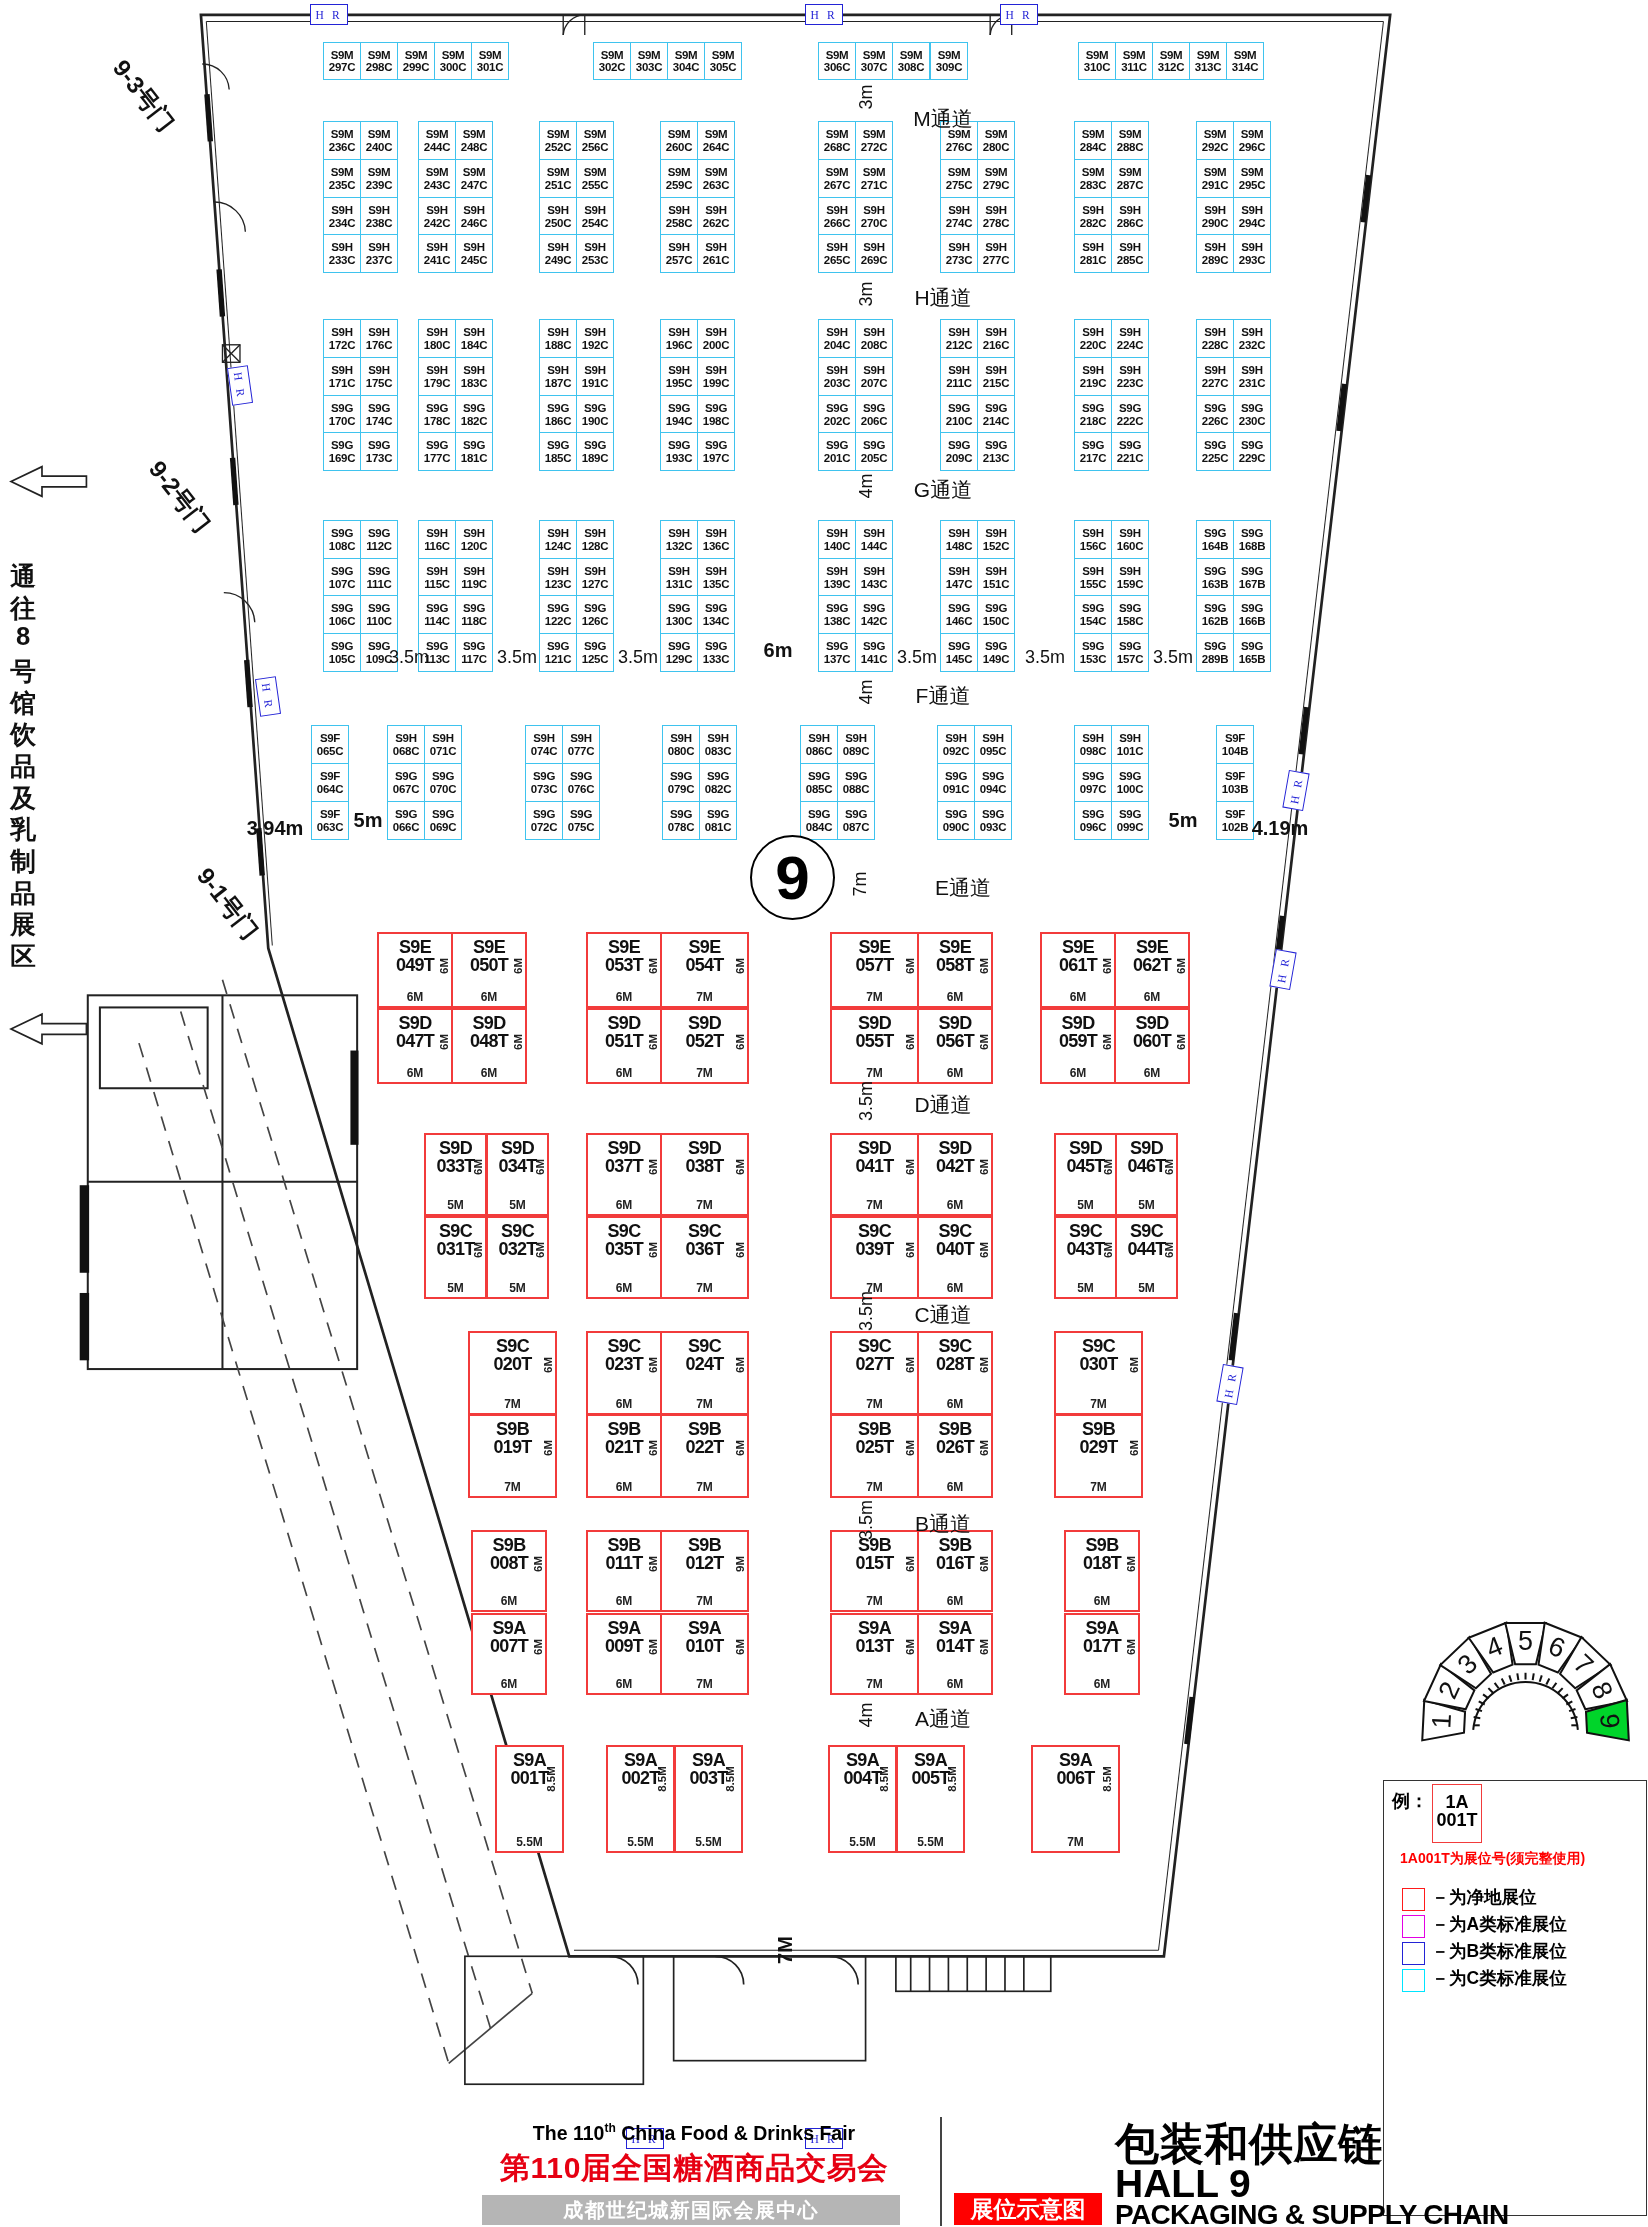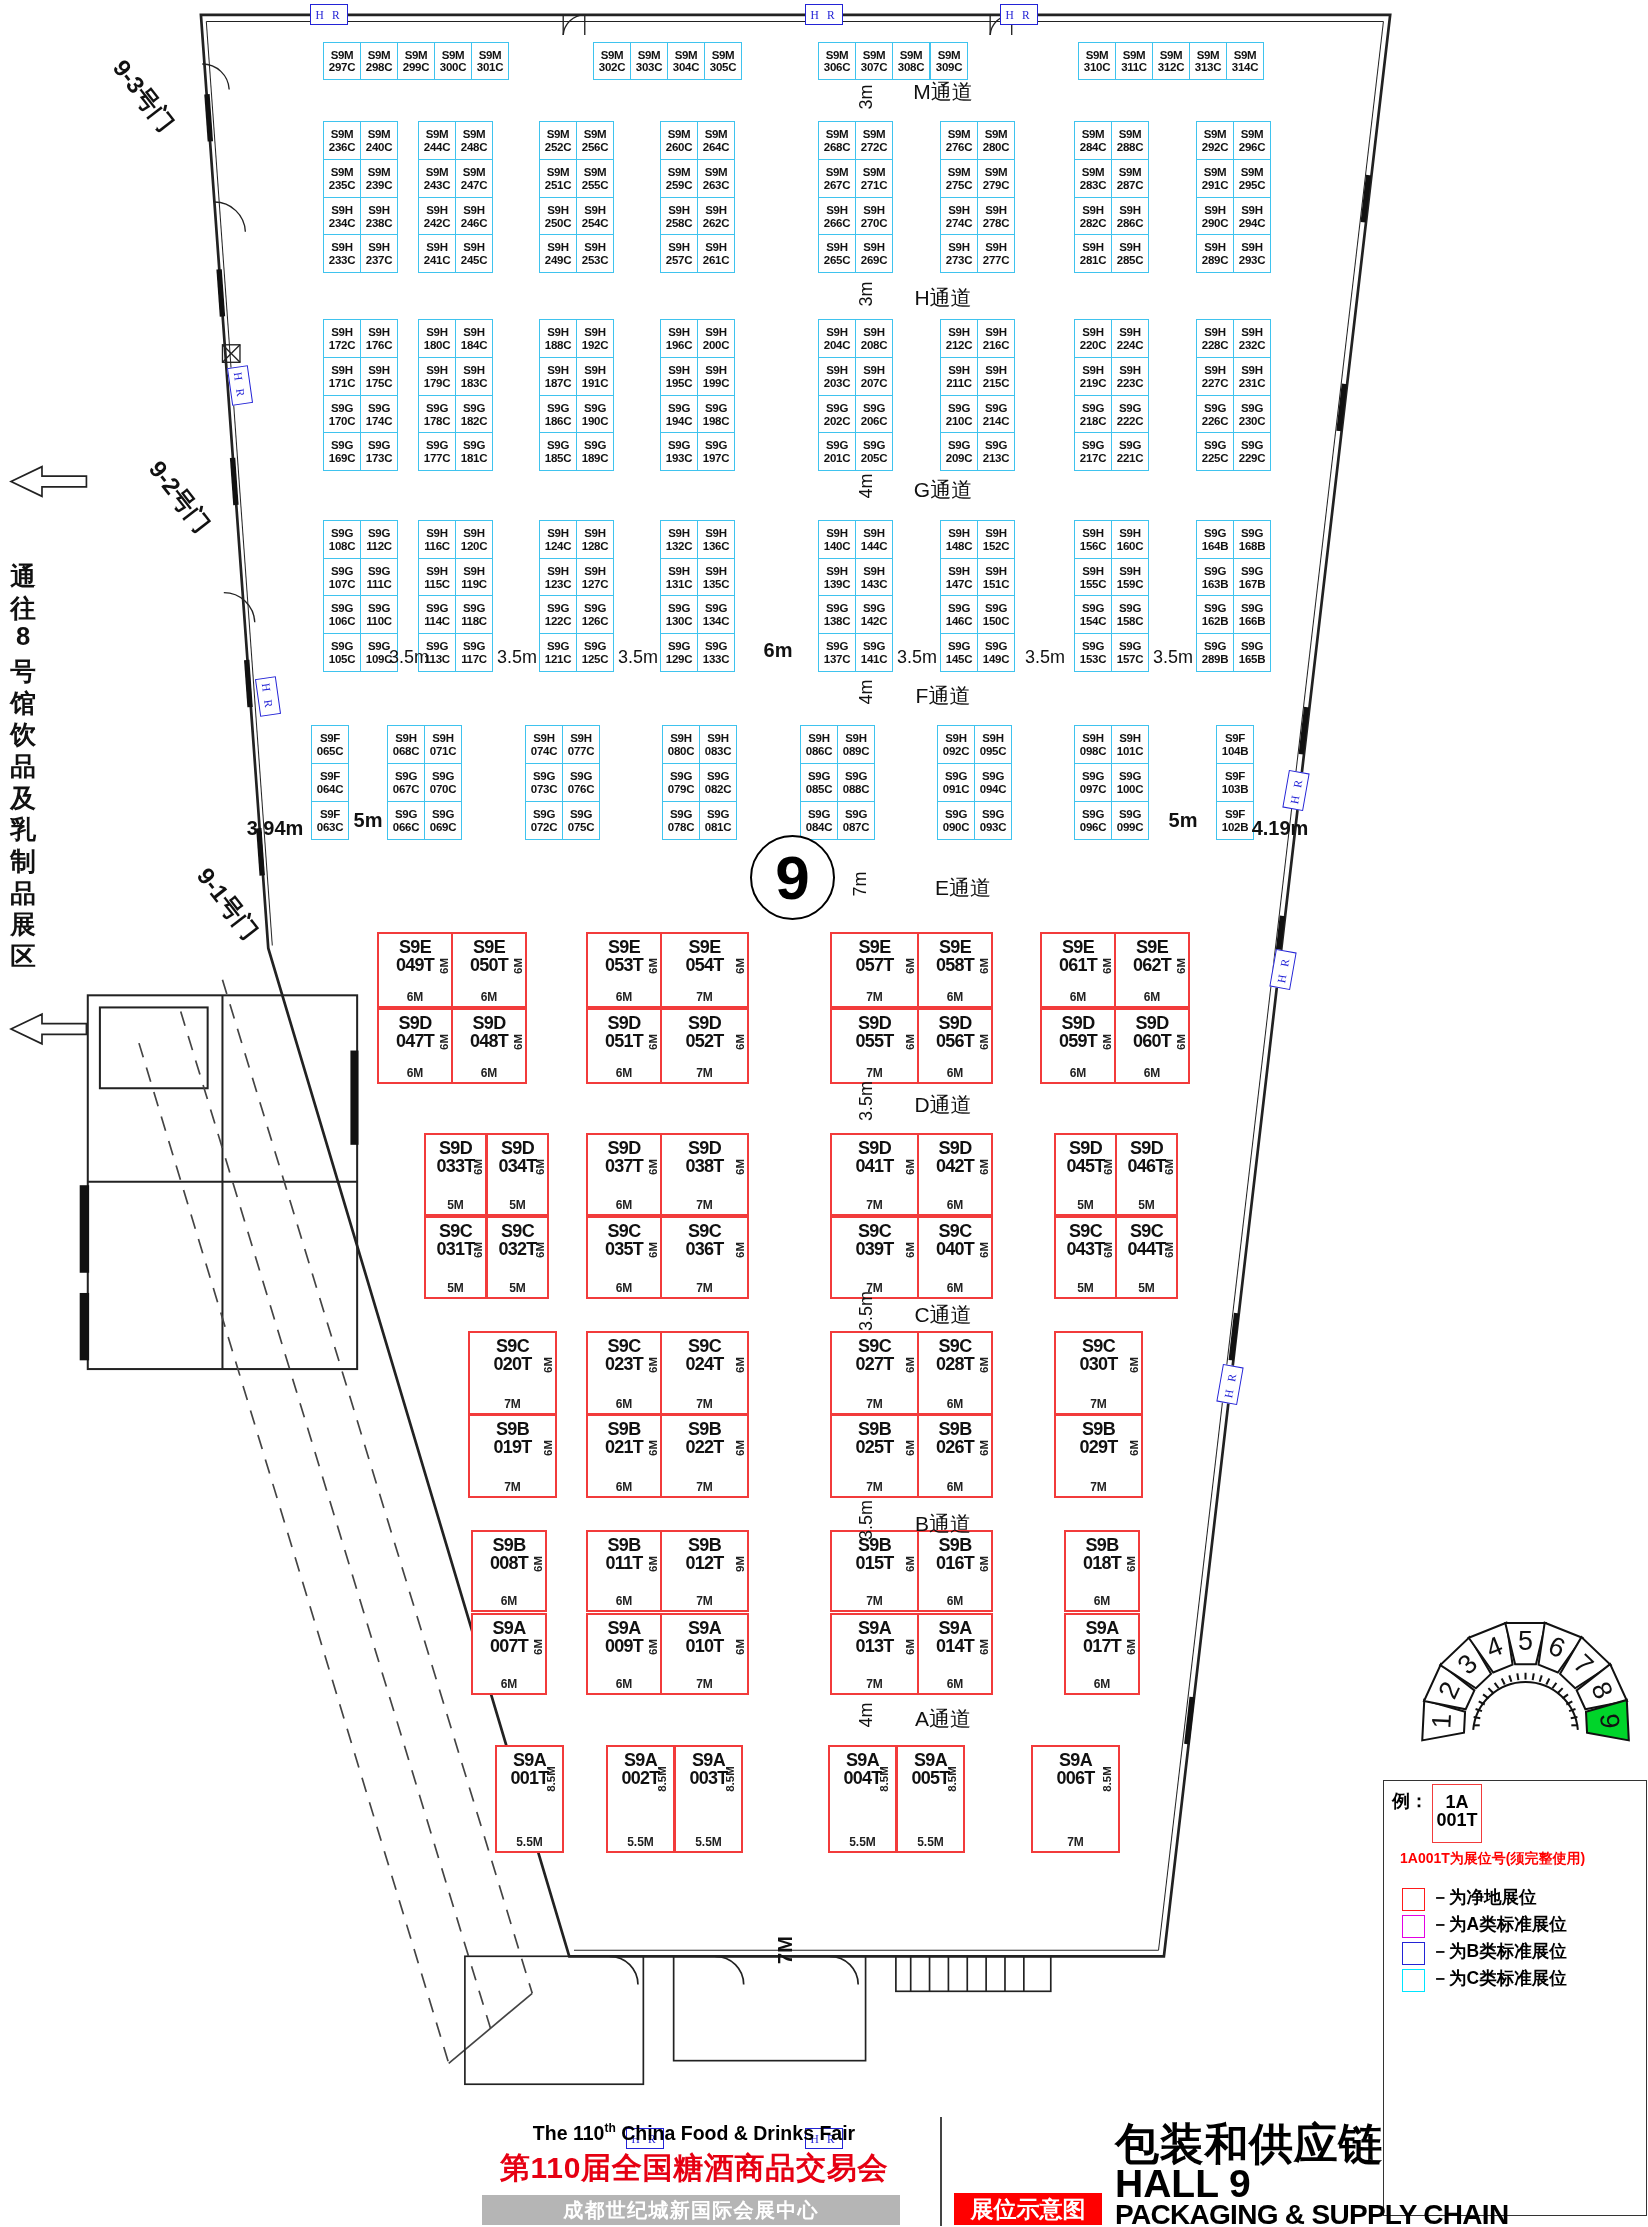--- a/index.html
+++ b/index.html
@@ -1679,21 +1679,21 @@
         <div class="wdim">5.5M</div>
       </div>
       <div class="booth red" style="left: 1031px; top: 1745px; width: 89px; height: 108px;">
         <div class="blabel">
           <div>S9A</div>
           <div>006T</div>
         </div>
         <div class="sdim">8.5M</div>
         <div class="wdim">7M</div>
       </div>
-      <div class="aisle-label" style="left: 943px; top: 92px;">M通道</div>
+      <div class="aisle-label" style="left: 943px; top: 119px;">M通道</div>
       <div class="vdim" style="left: 866px; top: 97px;">3m</div>
       <div class="aisle-label" style="left: 943px; top: 298px;">H通道</div>
       <div class="vdim" style="left: 866px; top: 294px;">3m</div>
       <div class="aisle-label" style="left: 943px; top: 490px;">G通道</div>
       <div class="vdim" style="left: 866px; top: 486px;">4m</div>
       <div class="aisle-label" style="left: 943px; top: 696px;">F通道</div>
       <div class="vdim" style="left: 866px; top: 692px;">4m</div>
       <div class="aisle-label" style="left: 963px; top: 888px;">E通道</div>
       <div class="vdim" style="left: 860px; top: 884px;">7m</div>
       <div class="aisle-label" style="left: 943px; top: 1105px;">D通道</div>

